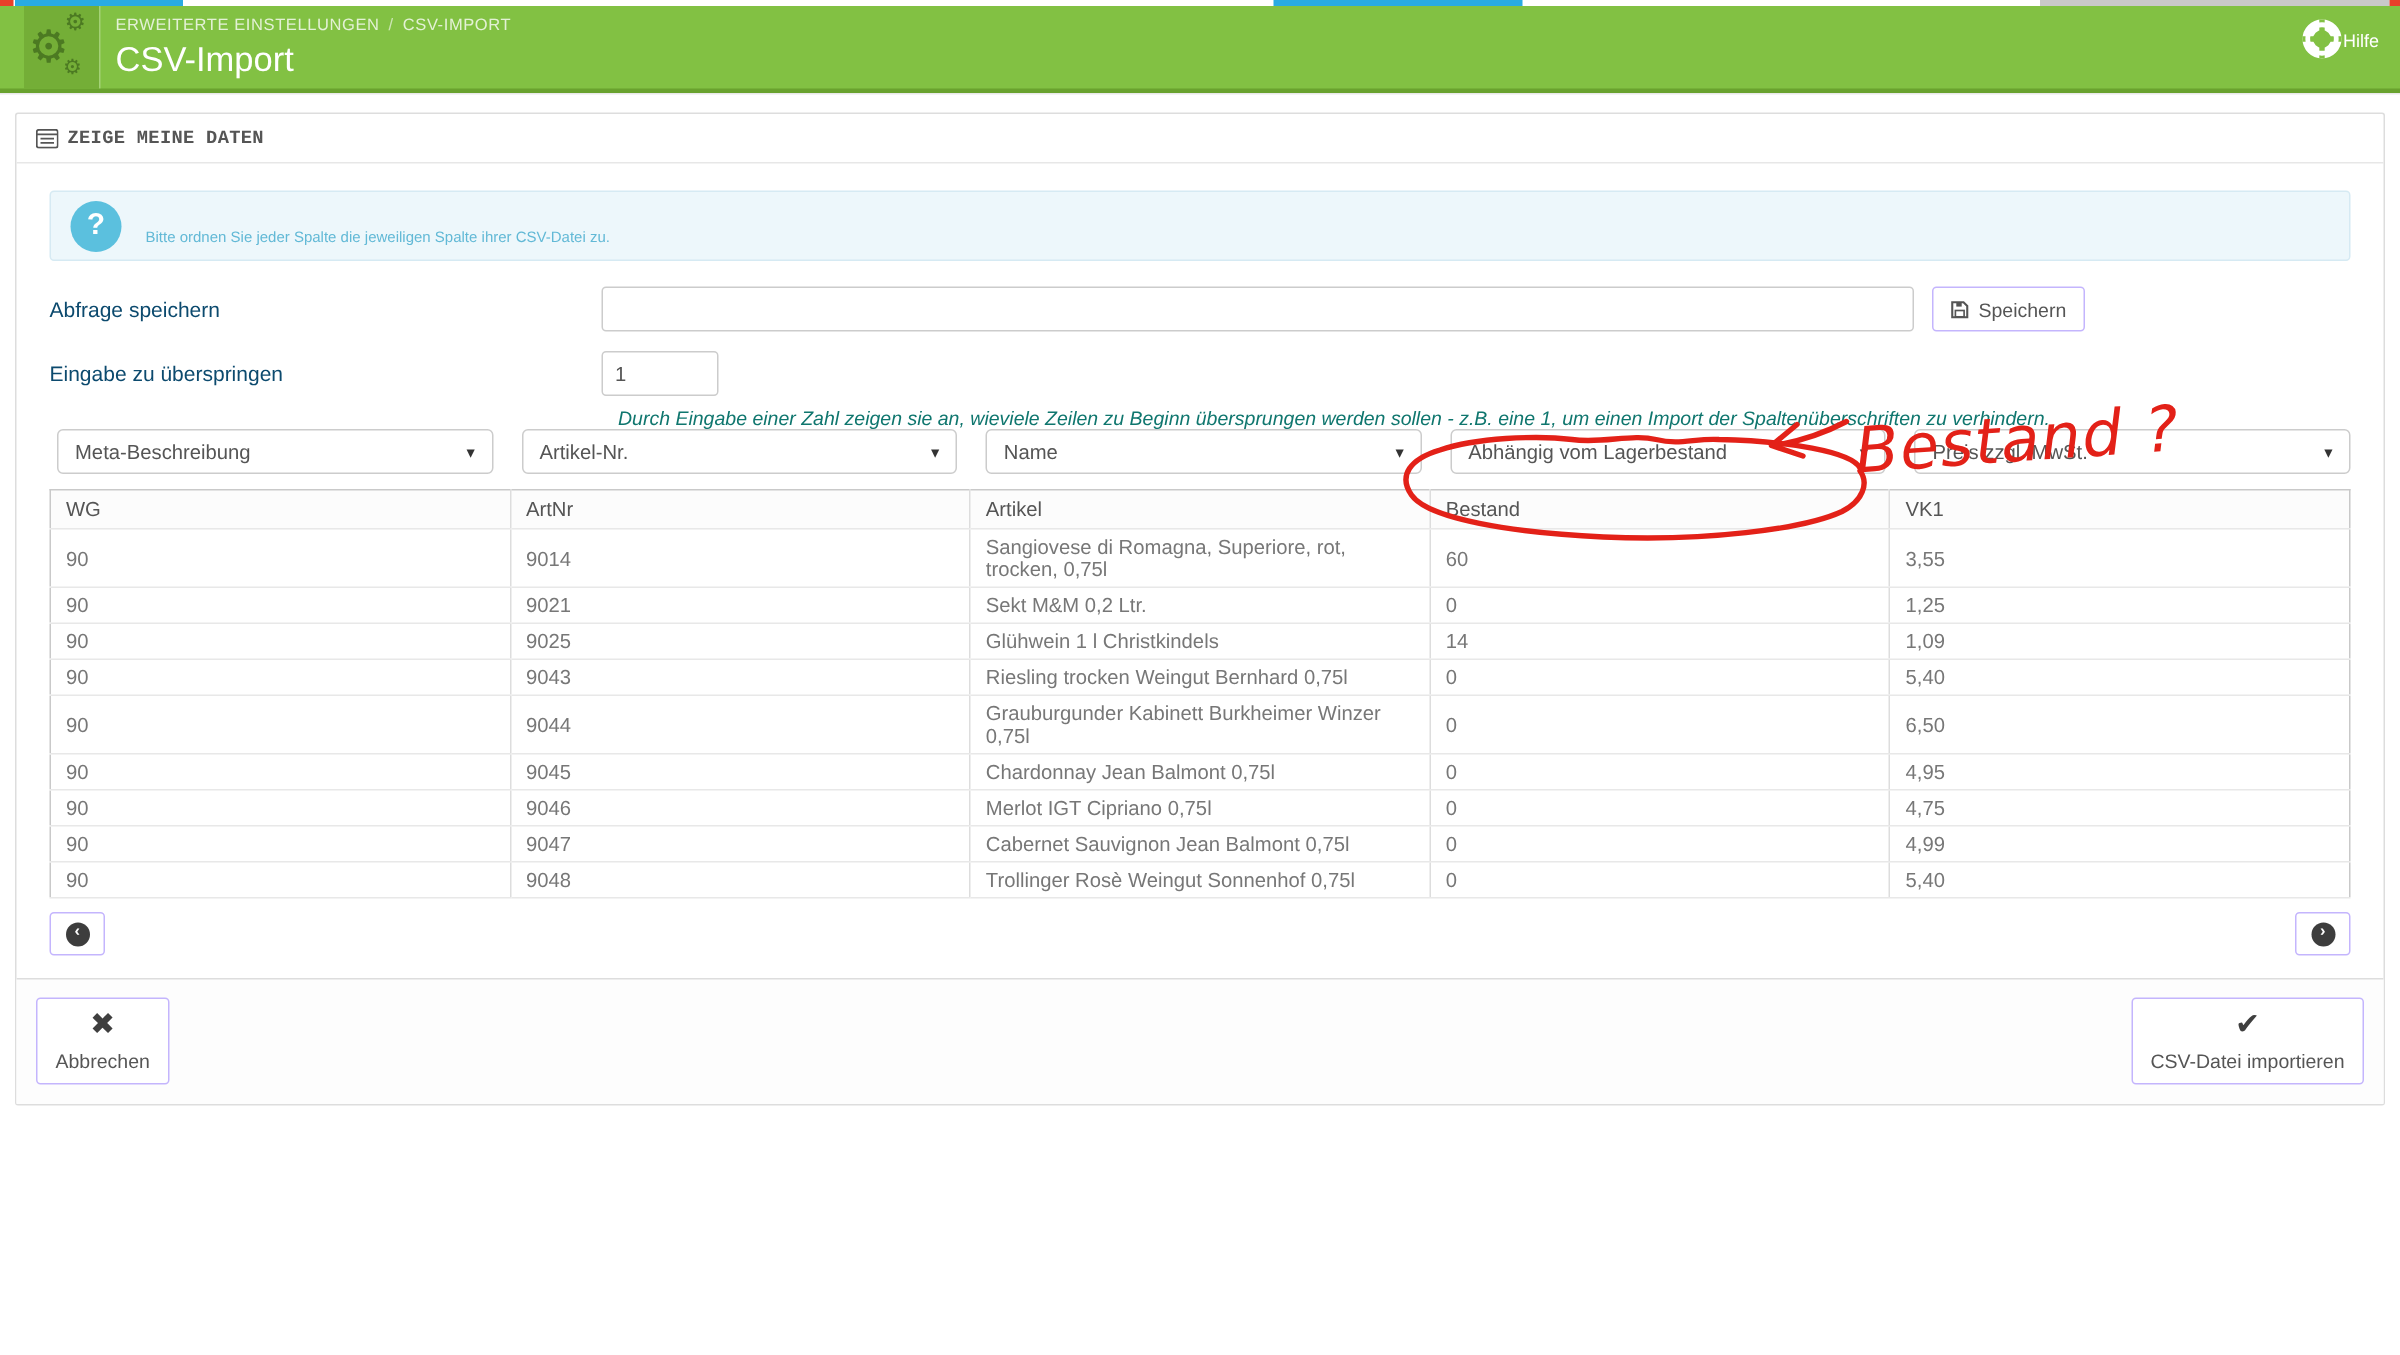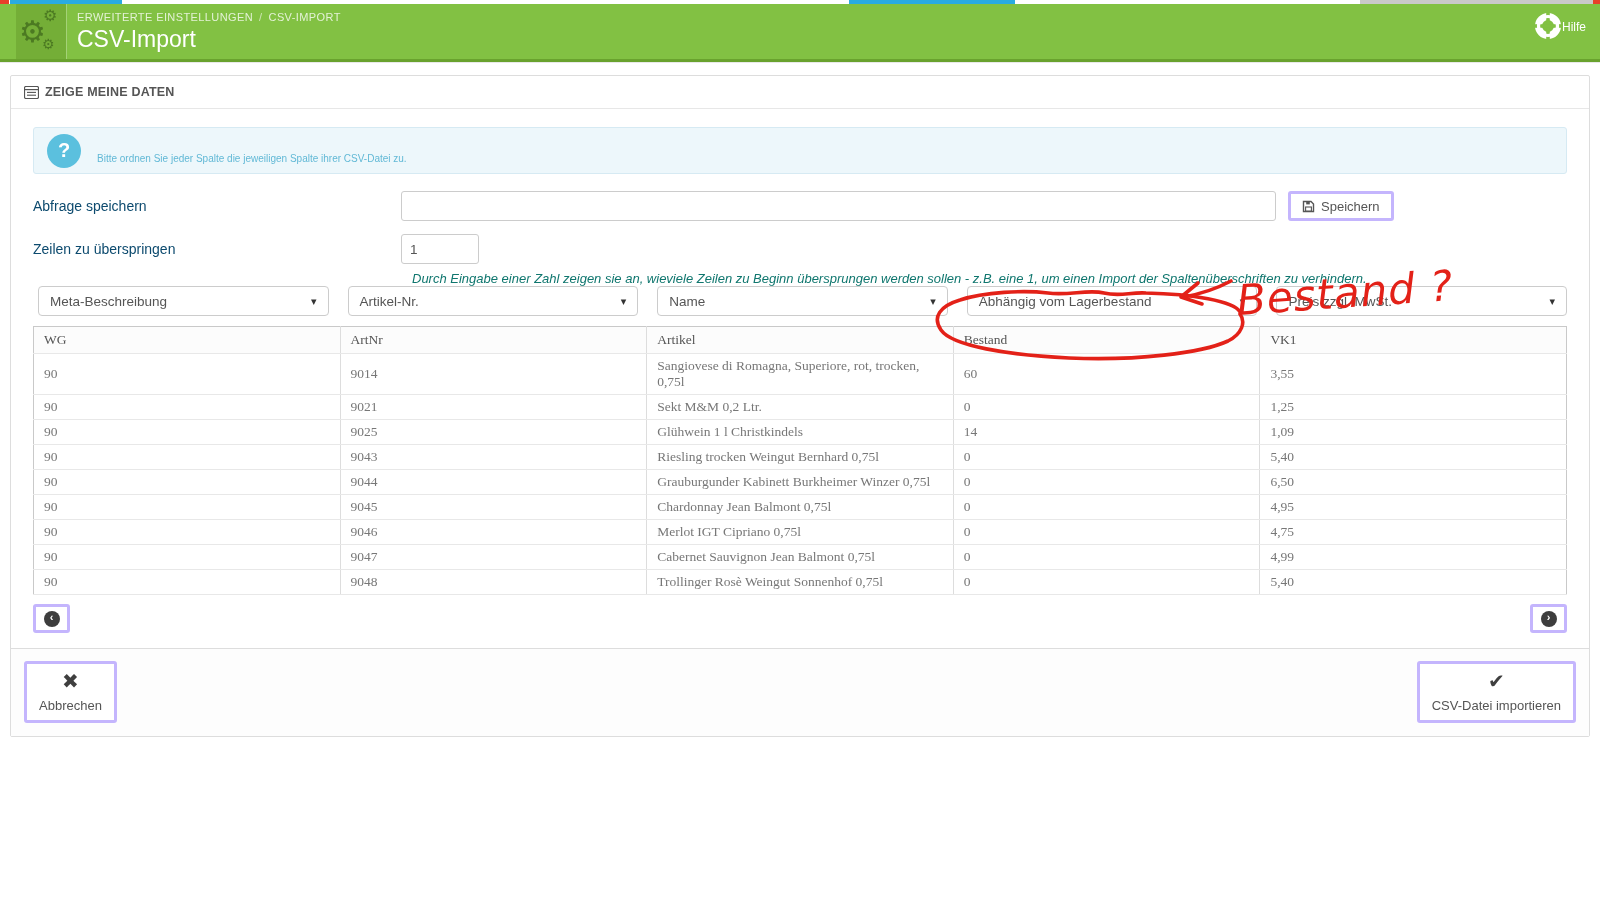--- a/index.html
+++ b/index.html
@@ -28,54 +28,54 @@
   .breadcrumb { font-size:11px; letter-spacing:.4px; color:rgba(255,255,255,.78); text-transform:uppercase; }
   .breadcrumb .bc-item { cursor:pointer; }
   .breadcrumb .bc-sep { margin:0 6px; color:rgba(255,255,255,.6); }
   .page-title { font-size:23px; font-weight:300; color:#fff; margin-top:3px; }
   .help-btn { position:absolute; right:14px; top:8px; display:flex; flex-direction:row; align-items:center; cursor:pointer; }
   .help-btn .help-label { color:#fff; font-size:12px; margin-top:1px; }
 
   
   .panel { margin:13px 10px 0; background:#fff; border:1px solid #ddd; border-radius:2px; }
   .panel-heading { padding:9px 13px; border-bottom:1px solid #e7e7e7; color:#555; font-size:12.5px; font-weight:700;
-                   letter-spacing:.2px; display:flex; align-items:center; gap:6px; }
+                   letter-spacing:.2px; display:flex; align-items:center; gap:6px;font-family:Liberation Mono, monospace; }
   .panel-body { padding:18px 22px 0; }
 
   .info-box { display:flex; align-items:center; height:47px; background:#edf7fb; border:1px solid #d6eaf3;
               border-radius:3px; padding-left:13px; }
   .q-circle { width:34px; height:34px; border-radius:50%; background:#5bc0de; color:#fff; font-size:20px;
               font-weight:700; display:flex; align-items:center; justify-content:center; margin-right:16px; flex:none; }
   .info-text { color:#62b9d6; font-size:10px;margin-top:15px; }
 
   .form-area { margin-top:17px; }
   .form-row { display:flex; align-items:center; margin-bottom:13px; }
   .form-label { width:368px; text-align:left; padding-right:11px; color:#0c4a6e; font-size:14px; flex:none; }
   .text-input { height:30px; border:1px solid #ccc; border-radius:3px; padding:0 8px; font-size:13.5px; color:#555;
                 font-family:"Liberation Sans", sans-serif; outline:none; }
   .input-wide { width:875px; }
   .input-small { width:78px; }
-  .btn { background:#fff; border:3px solid #c4b5fd; border-radius:3px; color:#555; font-size:13px;
+  .btn { background:#fff; border:1px solid #c4b5fd; border-radius:3px; color:#555; font-size:13px;
          display:inline-flex; align-items:center; gap:6px; cursor:pointer; font-family:"Liberation Sans", sans-serif; }
   .save-btn { margin-left:12px; height:30px; padding:0 11px; }
   .help-text { margin:-6px 0 0 379px; font-size:13px; font-style:italic; color:#0f766e; }
 
   
   .mappers { display:flex; padding-left:5px; }
   .select { flex:1; height:30px; border:1px solid #ccc; border-radius:4px; background:#fff; margin-right:19px;
             display:flex; align-items:center; justify-content:space-between; padding:0 11px; cursor:pointer; }
   .select:last-child { margin-right:0; }
   .select .sel-val { font-size:13.5px; color:#555; }
   .select .caret { font-size:11px; color:#333; }
 
   
   table.preview { width:100%; margin-top:10px; border-collapse:collapse; border:1px solid #c9c9c9; table-layout:fixed; }
   table.preview th { background:#fcfcfc; font-weight:400; }
   table.preview th, table.preview td { border-left:1px solid #ddd; border-bottom:1px solid #e8e8e8;
-        text-align:left; padding:4px 10px; font-size:13.5px;font-family:Liberation Serif, serif; }
+        text-align:left; padding:4px 10px; font-size:13.5px; }
   table.preview th { color:#555; padding:5px 10px; }
   table.preview td { color:#777; }
   table.preview th:first-child, table.preview td:first-child { border-left:none; }
 
   .pager { display:flex; justify-content:space-between; margin:9px 0 15px; }
   .pager-btn { width:37px; height:29px; justify-content:center; }
   .circ { width:16px; height:16px; border-radius:50%; background:#3d3d3d; color:#fff; font-size:11px; font-weight:700;
           display:flex; align-items:center; justify-content:center; line-height:1; }
   .circ span { position:relative; top:-1px; }
 
@@ -152,21 +152,21 @@
           <button class="btn save-btn">
             <svg width="13" height="13" viewBox="0 0 13 13">
               <path d="M1.5 1.5 H9 L11.5 4 V11.5 H1.5 Z" fill="none" stroke="#555" stroke-width="1.4"></path>
               <rect x="4.2" y="1.8" width="3.6" height="2.6" fill="#555"></rect>
               <rect x="3.6" y="7" width="5.8" height="4.2" fill="none" stroke="#555" stroke-width="1.1"></rect>
             </svg>
             <span>Speichern</span>
           </button>
         </div>
         <div class="form-row">
-          <label class="form-label">Zeilen zu überspringen</label>
+          <label class="form-label">Eingabe zu überspringen</label>
           <input class="text-input input-small" type="text" value="1" style="">
         </div>
         <div class="help-text">Durch Eingabe einer Zahl zeigen sie an, wieviele Zeilen zu Beginn übersprungen werden sollen - z.B. eine 1, um einen Import der Spaltenüberschriften zu verhindern.</div>
       </div>
 
       <div class="mappers" id="mappers">
           <div class="select">
             <span class="sel-val">Meta-Beschreibung</span>
             <span class="caret">▾</span>
           </div>

